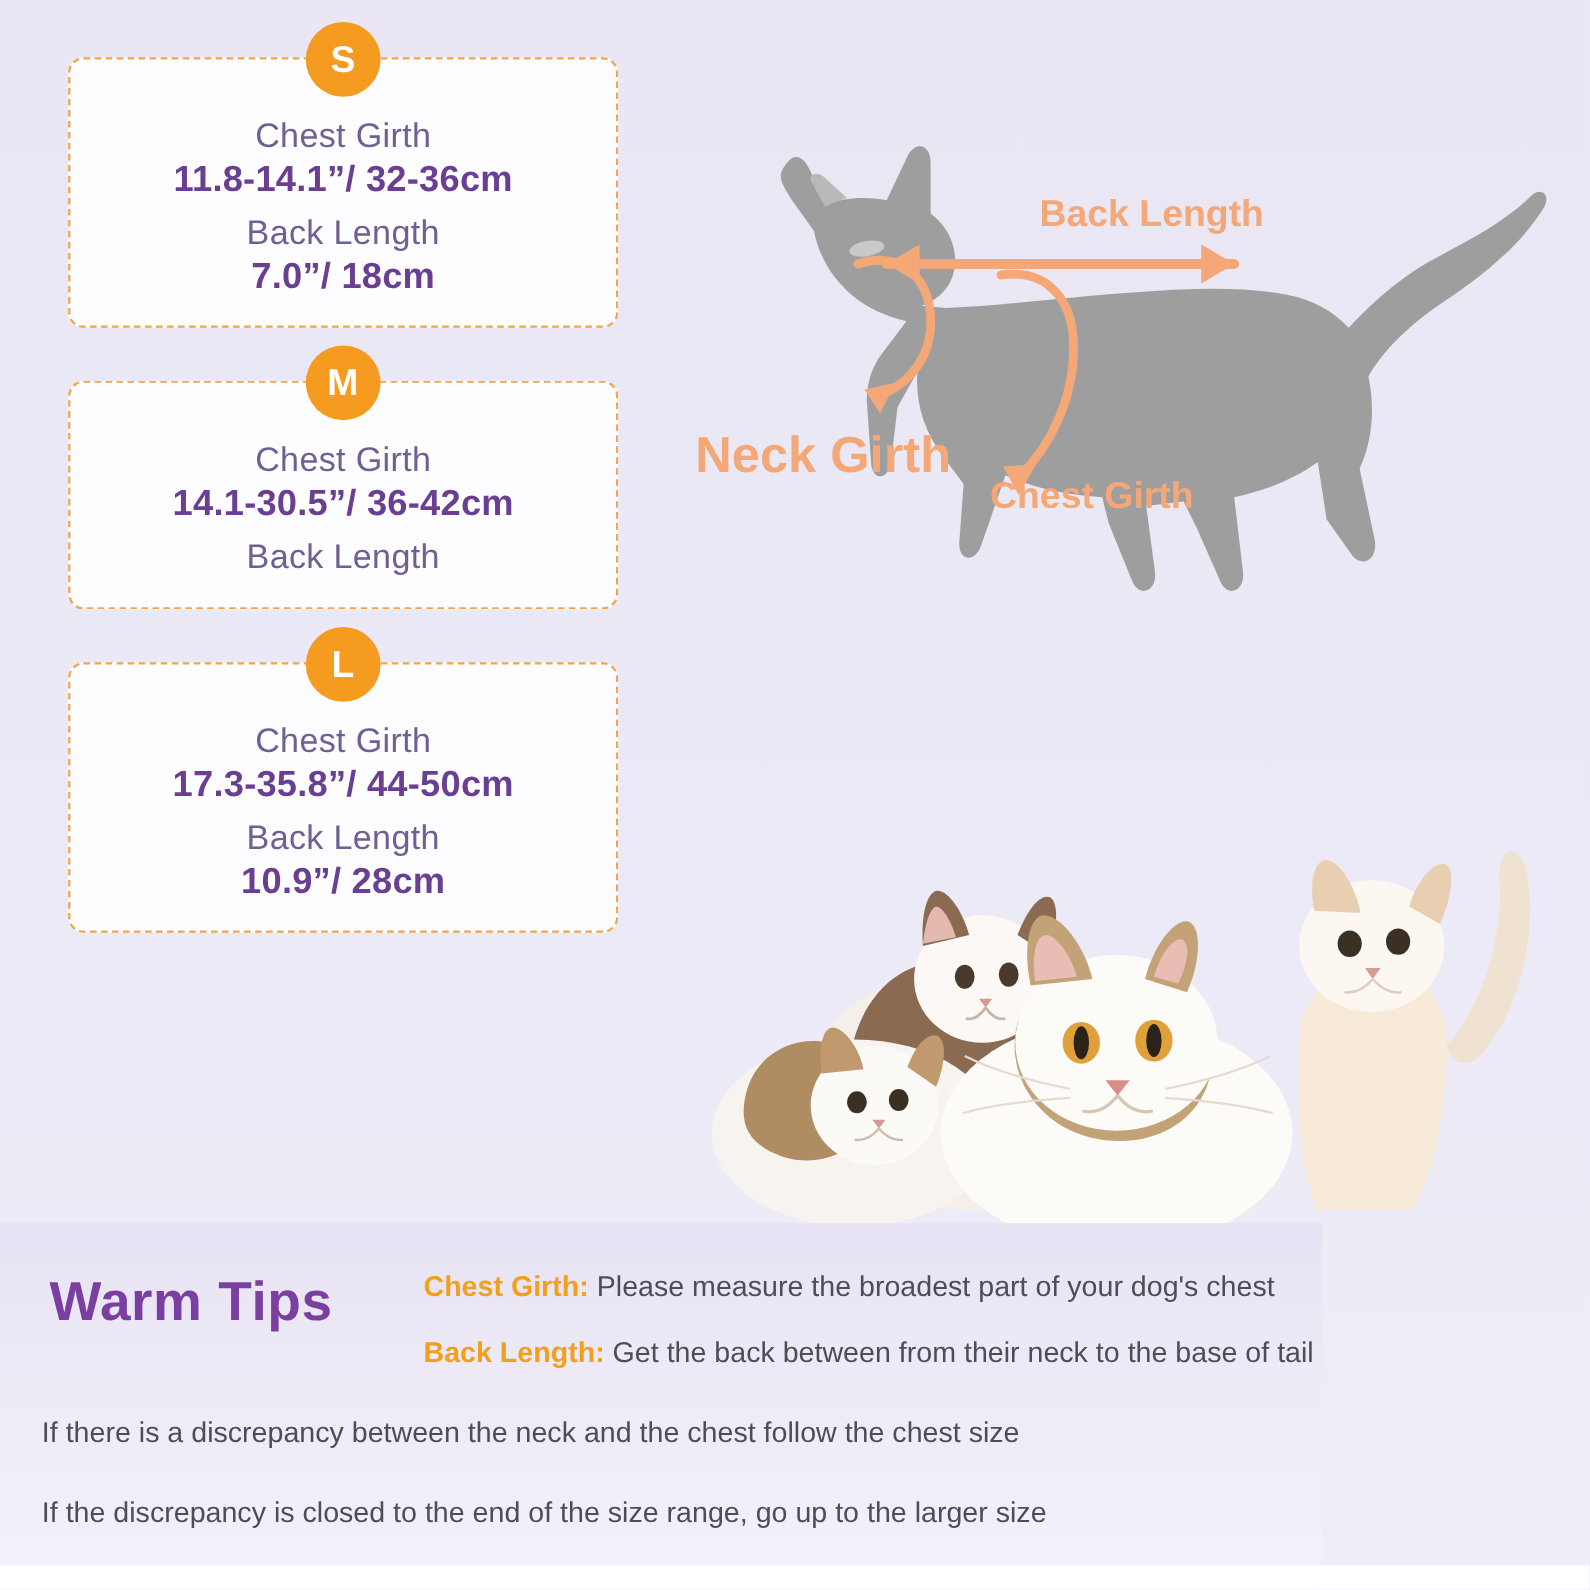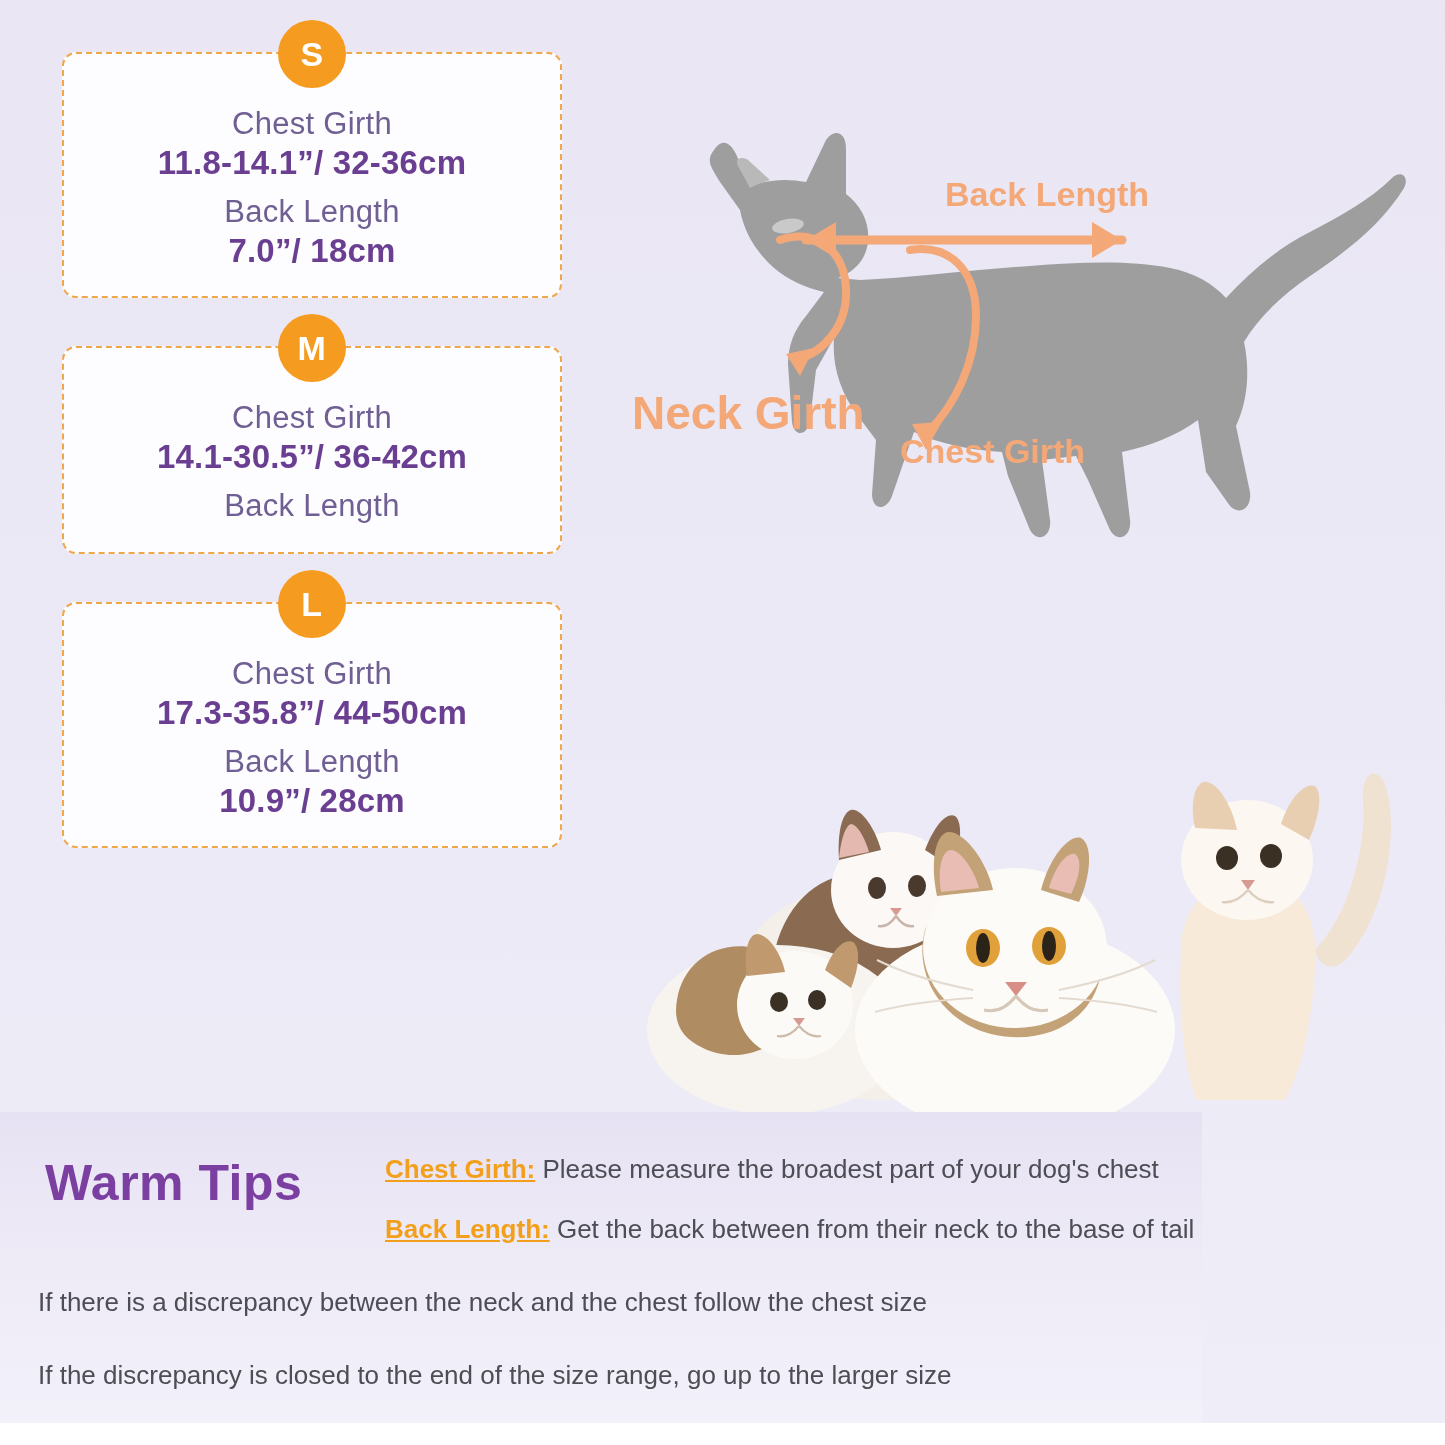--- a/index.html
+++ b/index.html
@@ -129,21 +129,20 @@
   }
   .tip-line {
     position: absolute;
     font-size: 26px;
     color: #4d4d55;
     white-space: nowrap;
   }
   .tip-line .key {
     color: #f2a01c;
     font-weight: bold;
-    text-decoration: underline;
   }
   .tip1 { left: 385px; top: 42px; }
   .tip2 { left: 385px; top: 102px; }
   .note1 { left: 38px; top: 175px; }
   .note2 { left: 38px; top: 248px; }
 
   .bottom-strip {
     position: absolute;
     left: 0;
     bottom: 0;

